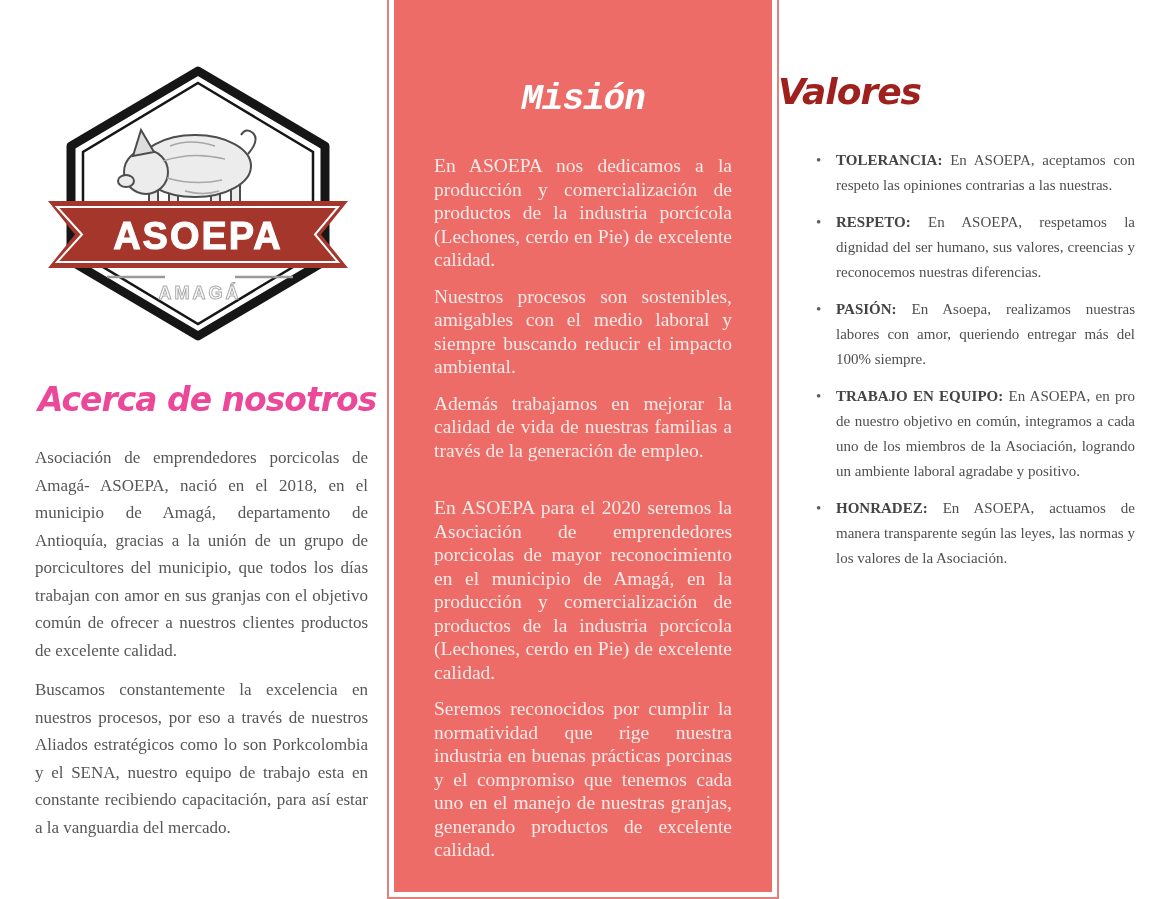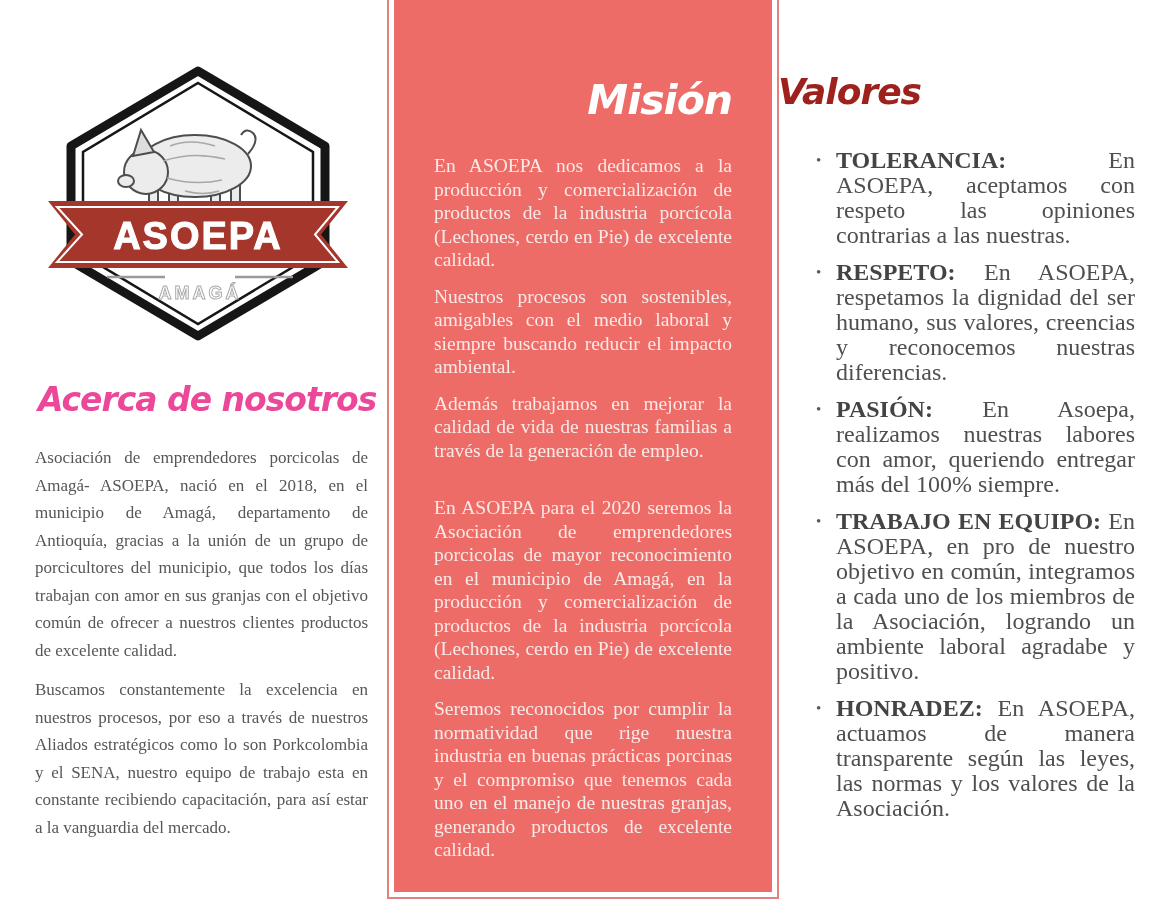--- a/index.html
+++ b/index.html
@@ -35,41 +35,41 @@
   
   .panel {
     position:absolute; left:389px; top:-9px; width:388px; height:906px;
     background:#ED6C68;
     border:5px solid #ffffff;
     outline:2px solid #E2807C;
     padding:84px 40px 0 40px;
     color:#F9EAE7;
   }
   .panel-title {
-    text-align:right; color:#ffffff; font-size:41px; line-height:40px;
+    text-align:center; color:#ffffff; font-size:36px; line-height:40px;font-family:Liberation Mono, monospace;
   }
   .panel-title.vision { margin-top:18px; }
   .panel p {
     font-size:19.5px; line-height:23.5px; text-align:justify;
     color:#F9EAE7; margin-top:13px;
   }
   .panel p.first { margin-top:34px; }
 
   
   .right-col { position:absolute; left:778px; top:0; width:385px; height:100%; }
   .valores-heading {
     margin-top:70px; text-align:left;
     font-size:36px; line-height:44px; color:#9E211D;
   }
   .values {
     list-style:none; margin:34px 28px 0 36px;
   }
   .values li {
     position:relative; padding-left:22px; margin-bottom:12px;
-    font-size:24px; line-height:25px; color:#4F4F4F;
+    font-size:15px; line-height:25px; color:#4F4F4F;
     text-align:justify;
   }
   .values li::before {
     content:"\2022";
     position:absolute; left:2px; top:0px;
     font-size:15px; color:#5a5a5a;
   }
   .values .term { font-weight:bold; color:#444444; }
 </style>
 </head>

